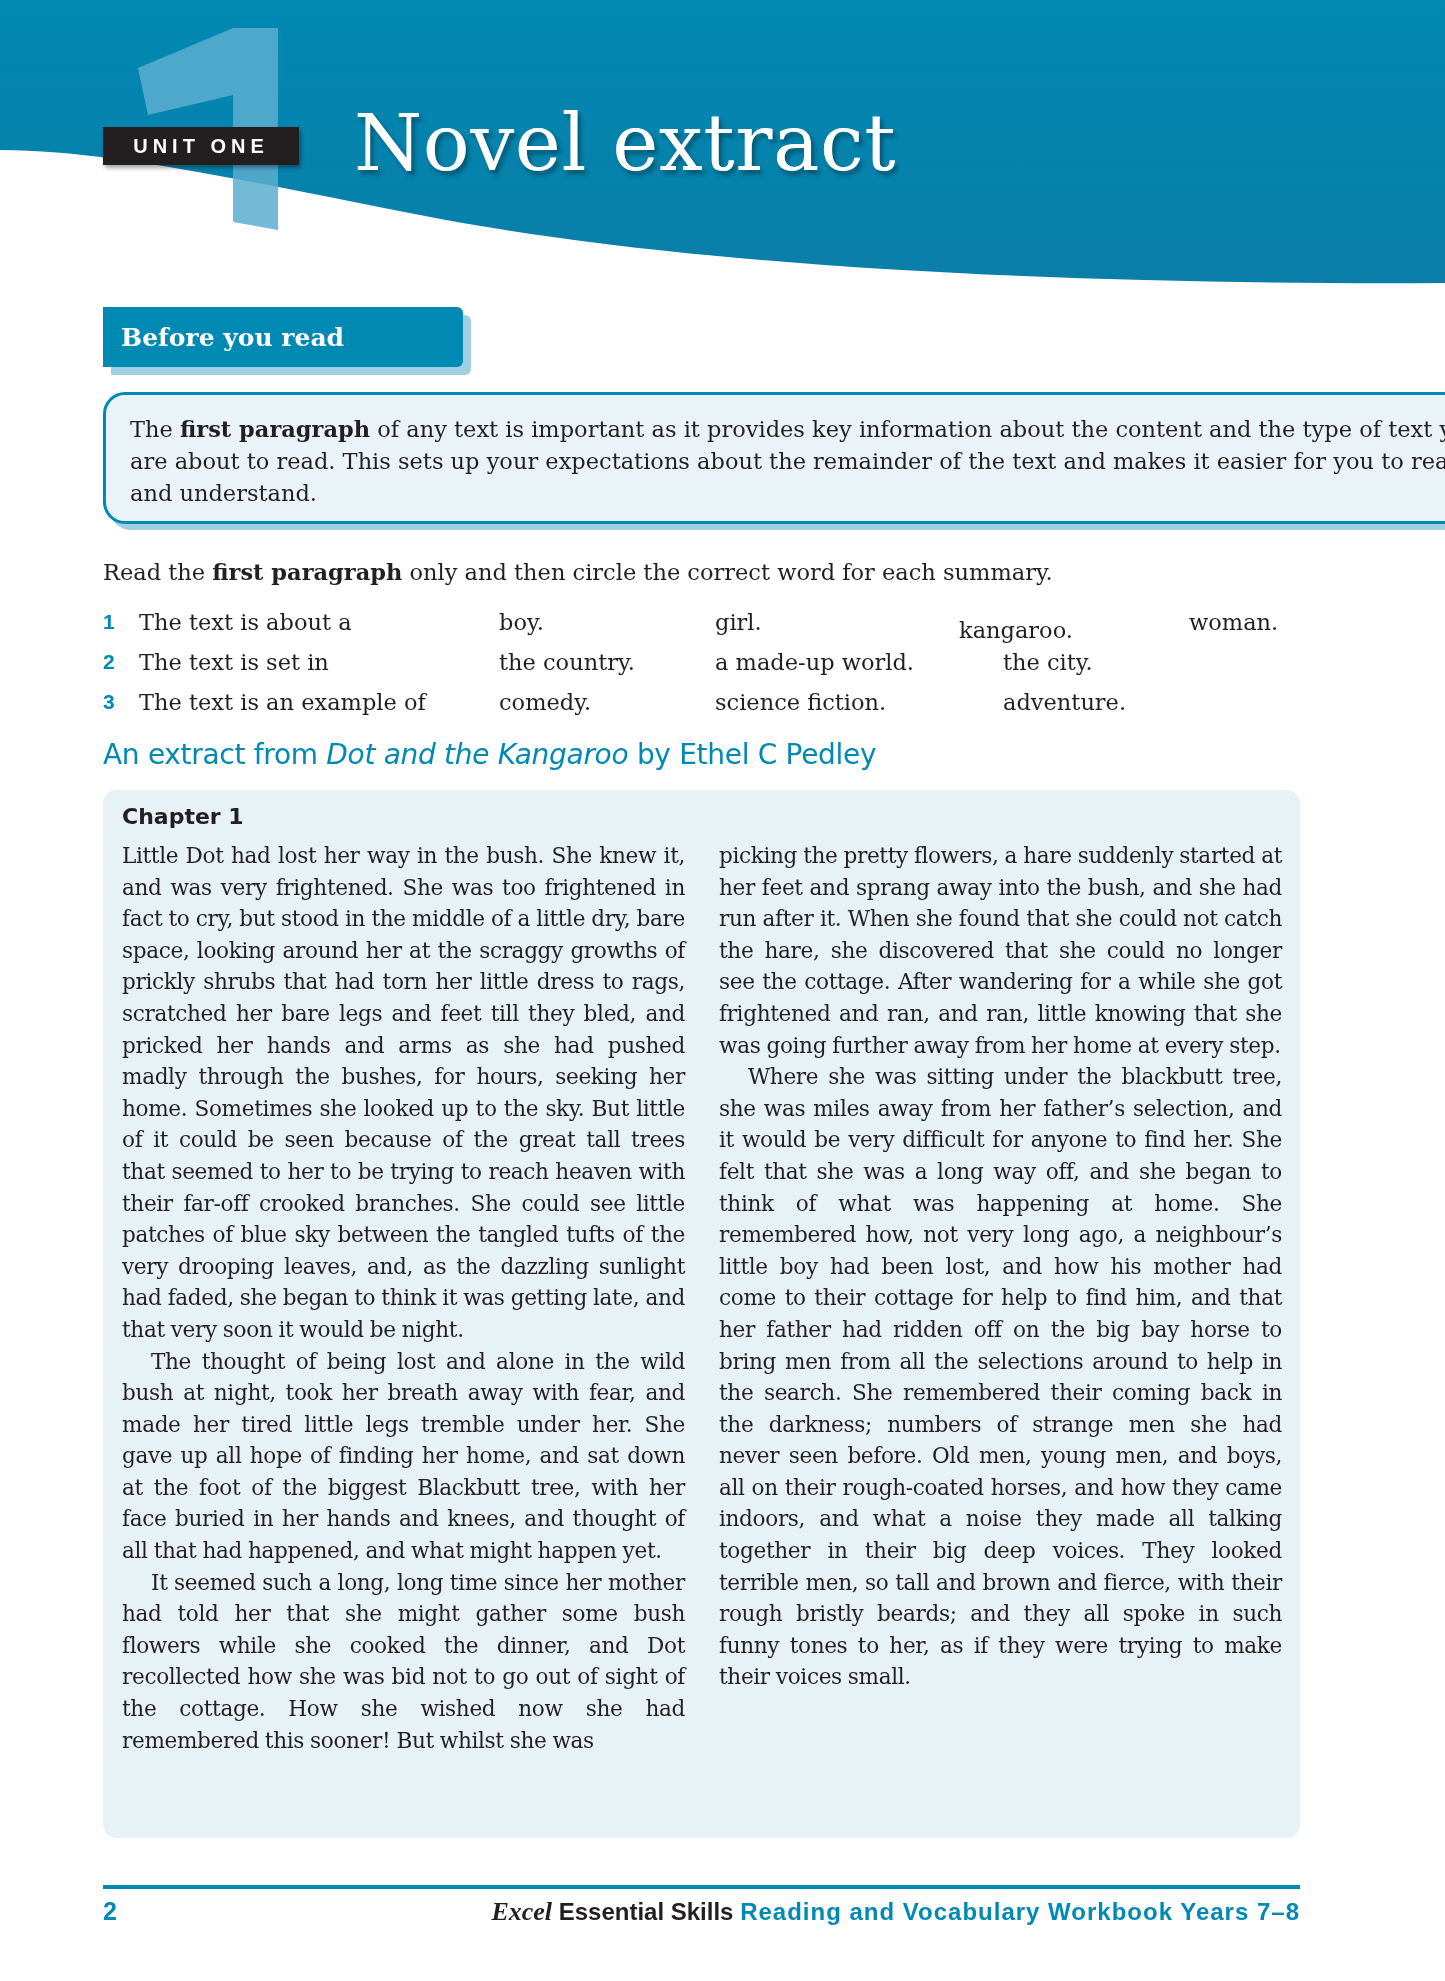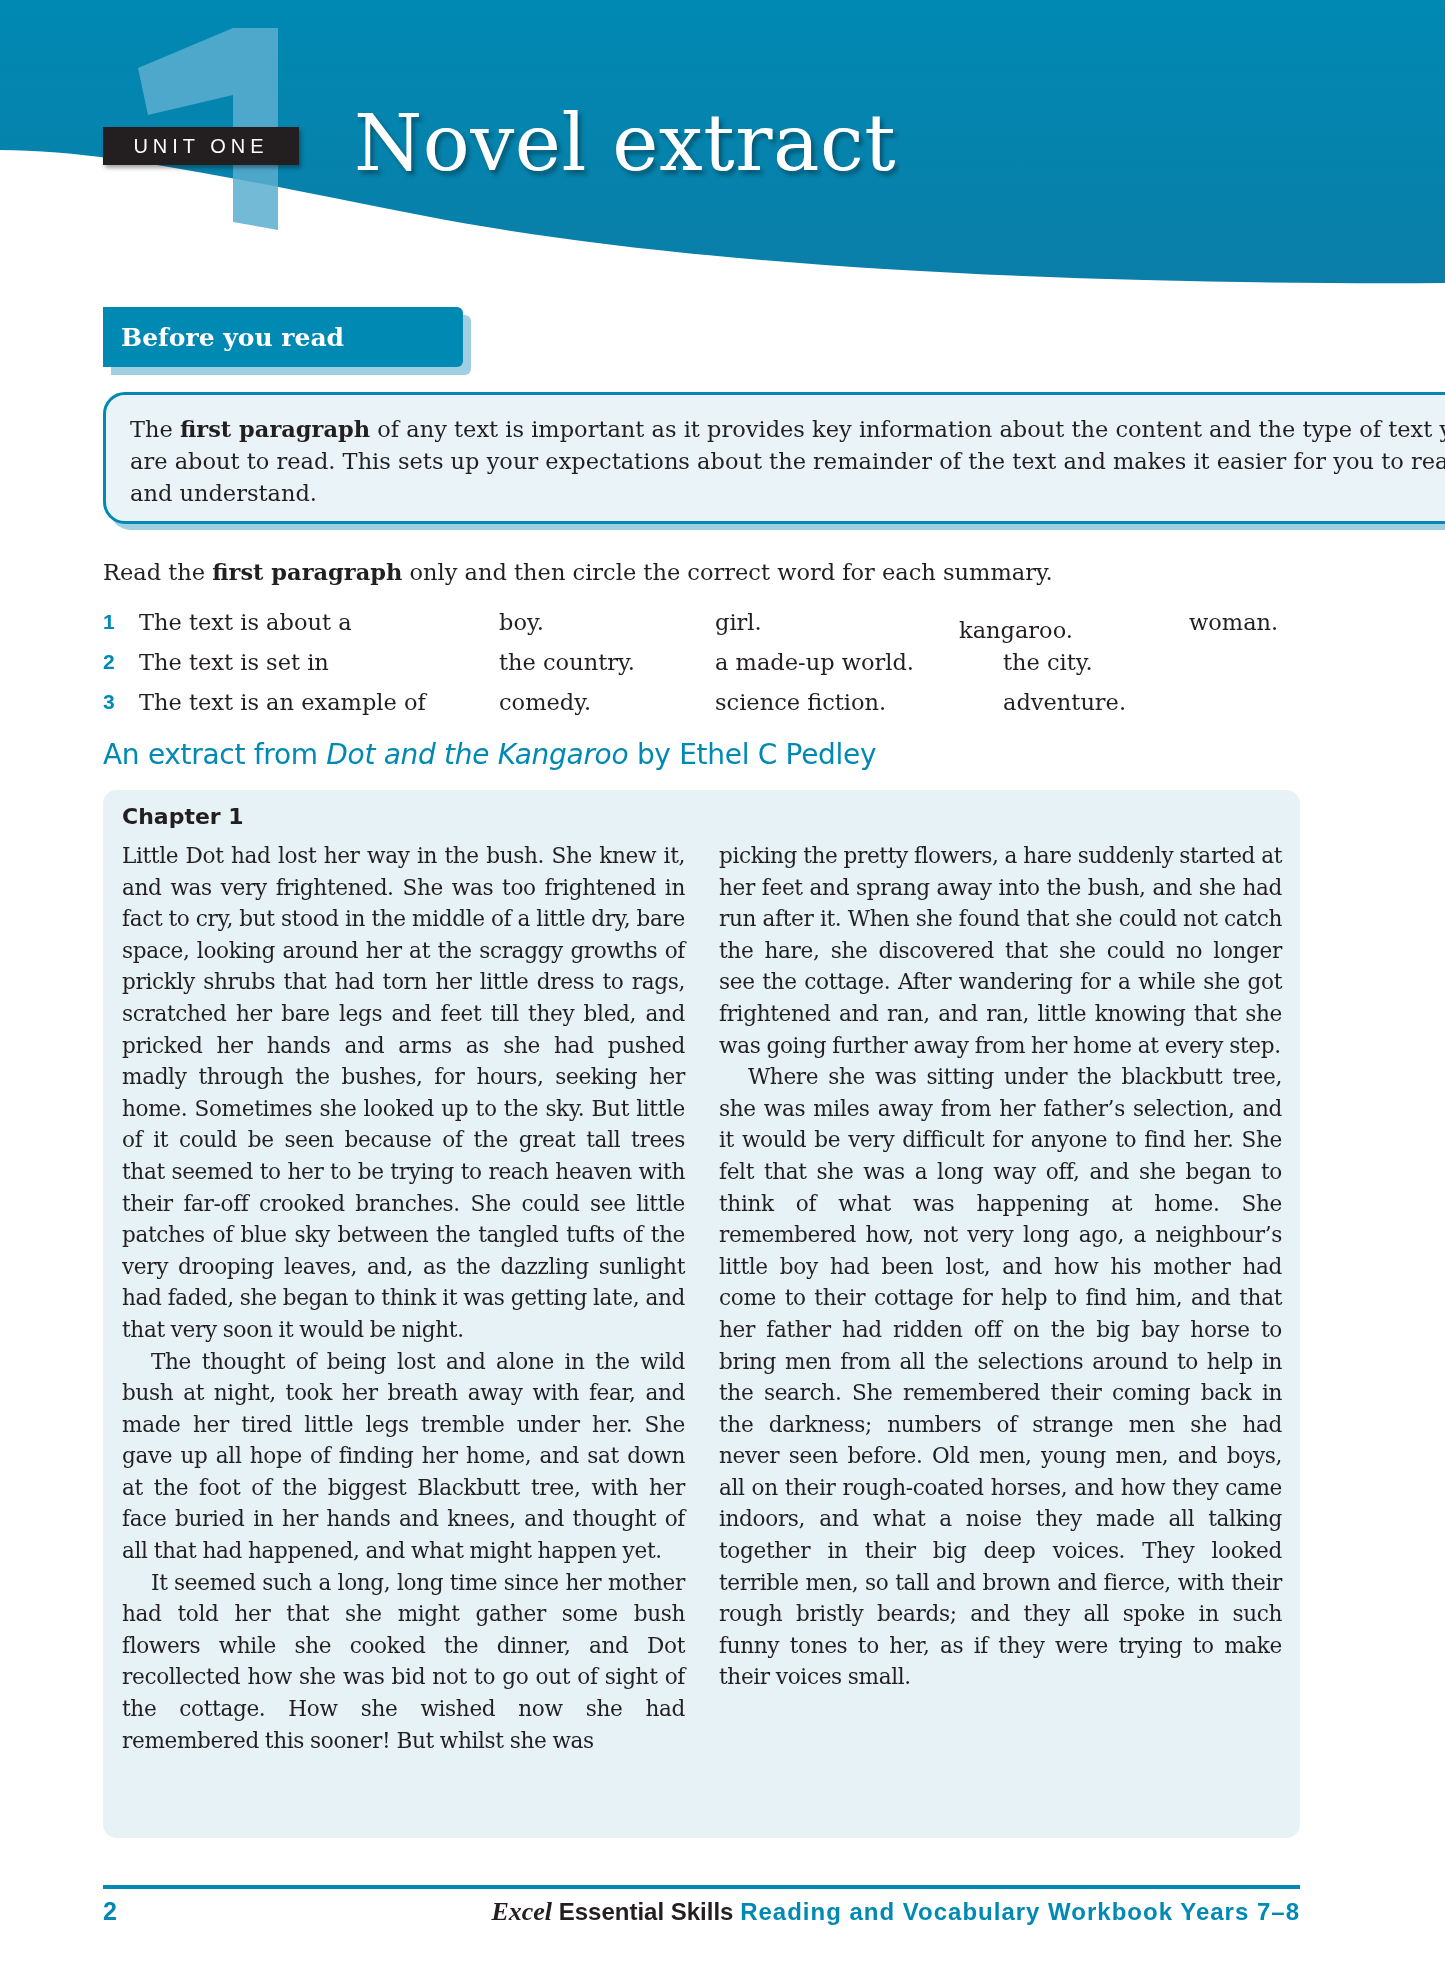--- a/index.html
+++ b/index.html
@@ -5,21 +5,21 @@
   * { box-sizing: border-box; margin: 0; padding: 0; }
   html, body { width: 1445px; height: 1981px; background: #ffffff; overflow: hidden; }
   body { position: relative; font-family: "DejaVu Serif", serif; color: #231f20; }
 
   
   .banner { position: absolute; left: 0; top: 0; width: 1445px; height: 300px; overflow: hidden; }
   .banner svg { position: absolute; left: 0; top: 0; }
   .unit-tag {
     position: absolute; left: 103px; top: 127px; width: 196px; height: 38px;
     background: #231f20; color: #ffffff; box-shadow: 2px 3px 4px rgba(0,0,0,0.35);
-    font-family: "Liberation Sans", sans-serif; font-weight: normal; font-size: 20px;
+    font-family: "Liberation Sans", sans-serif; font-weight: bold; font-size: 20px;
     letter-spacing: 5px; display: flex; align-items: center; justify-content: center;
   }
   .page-title {
     position: absolute; left: 354px; top: 104px; color: #ffffff;
     font-family: "DejaVu Serif", serif; font-size: 78px; line-height: 1;
     text-shadow: 3px 4px 4px rgba(0,0,0,0.35); letter-spacing: 0.5px;
   }
 
   
   .byr-tab {

